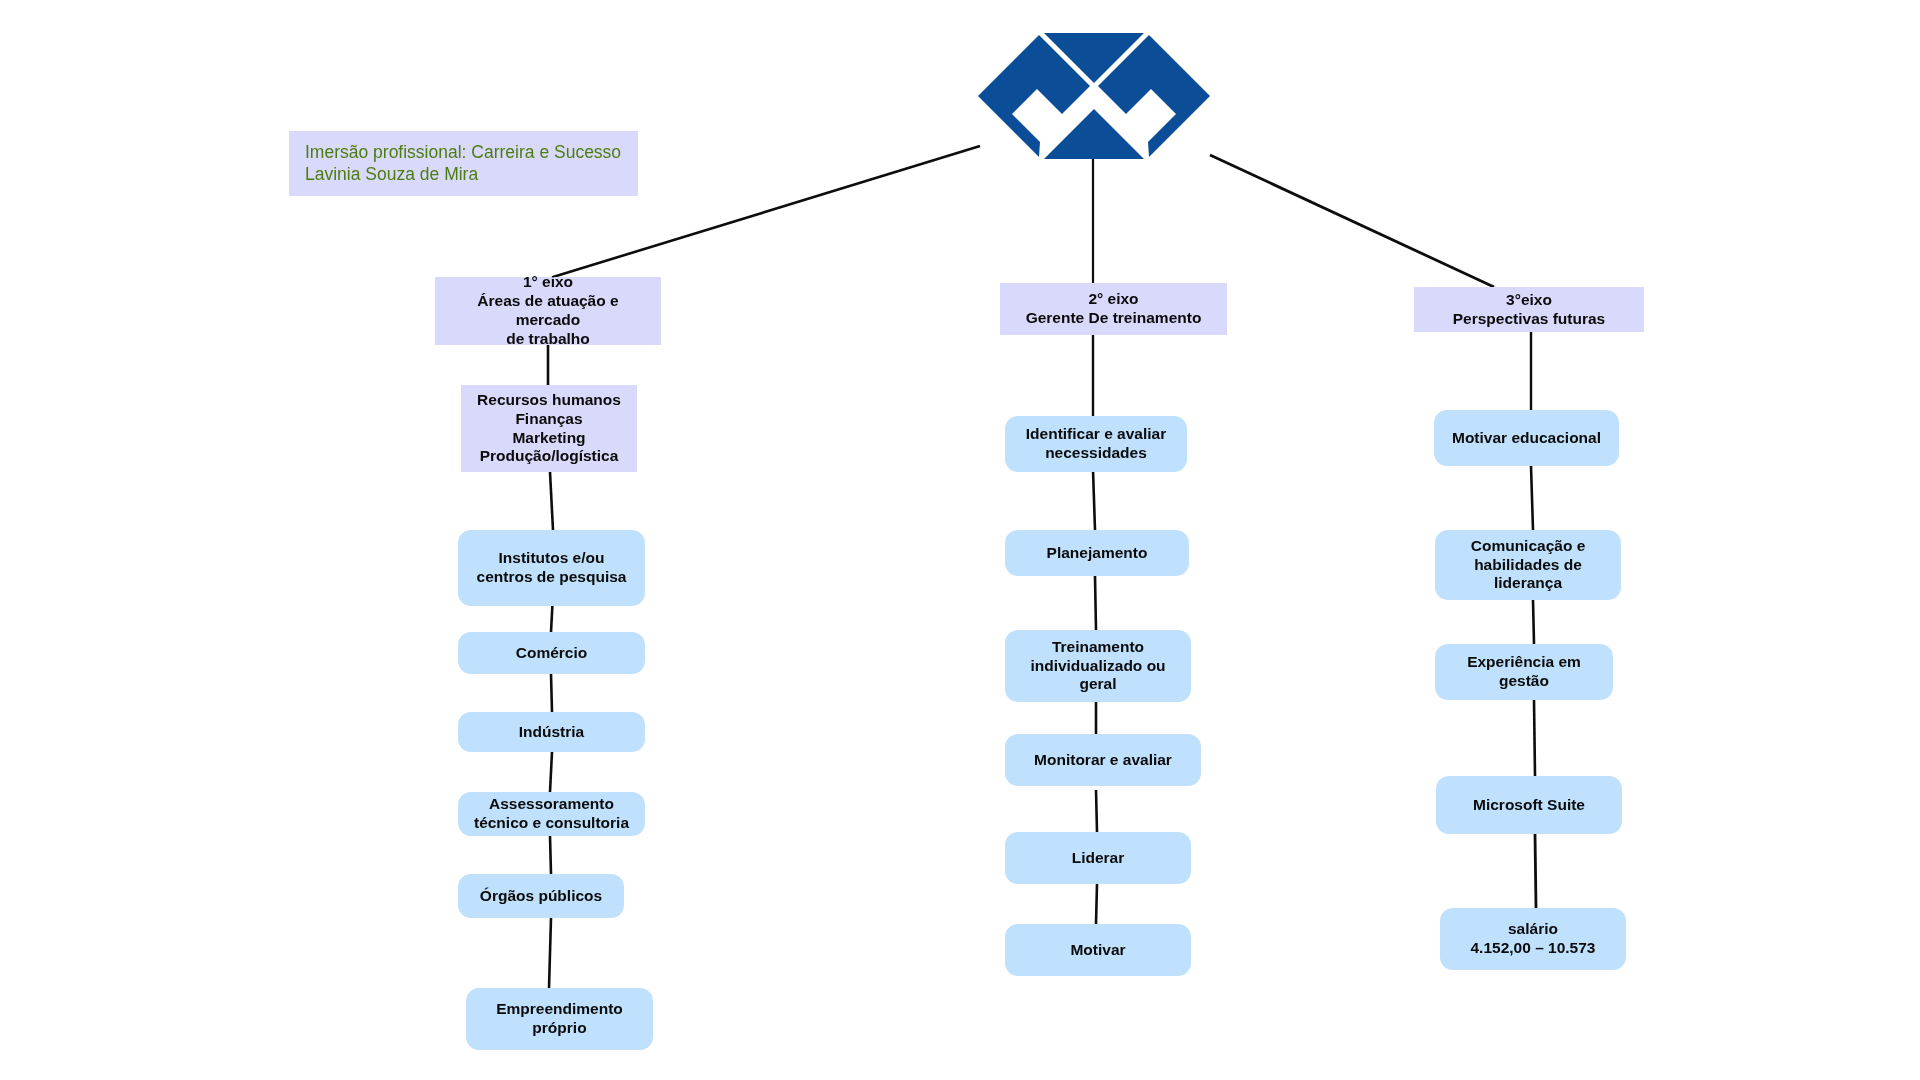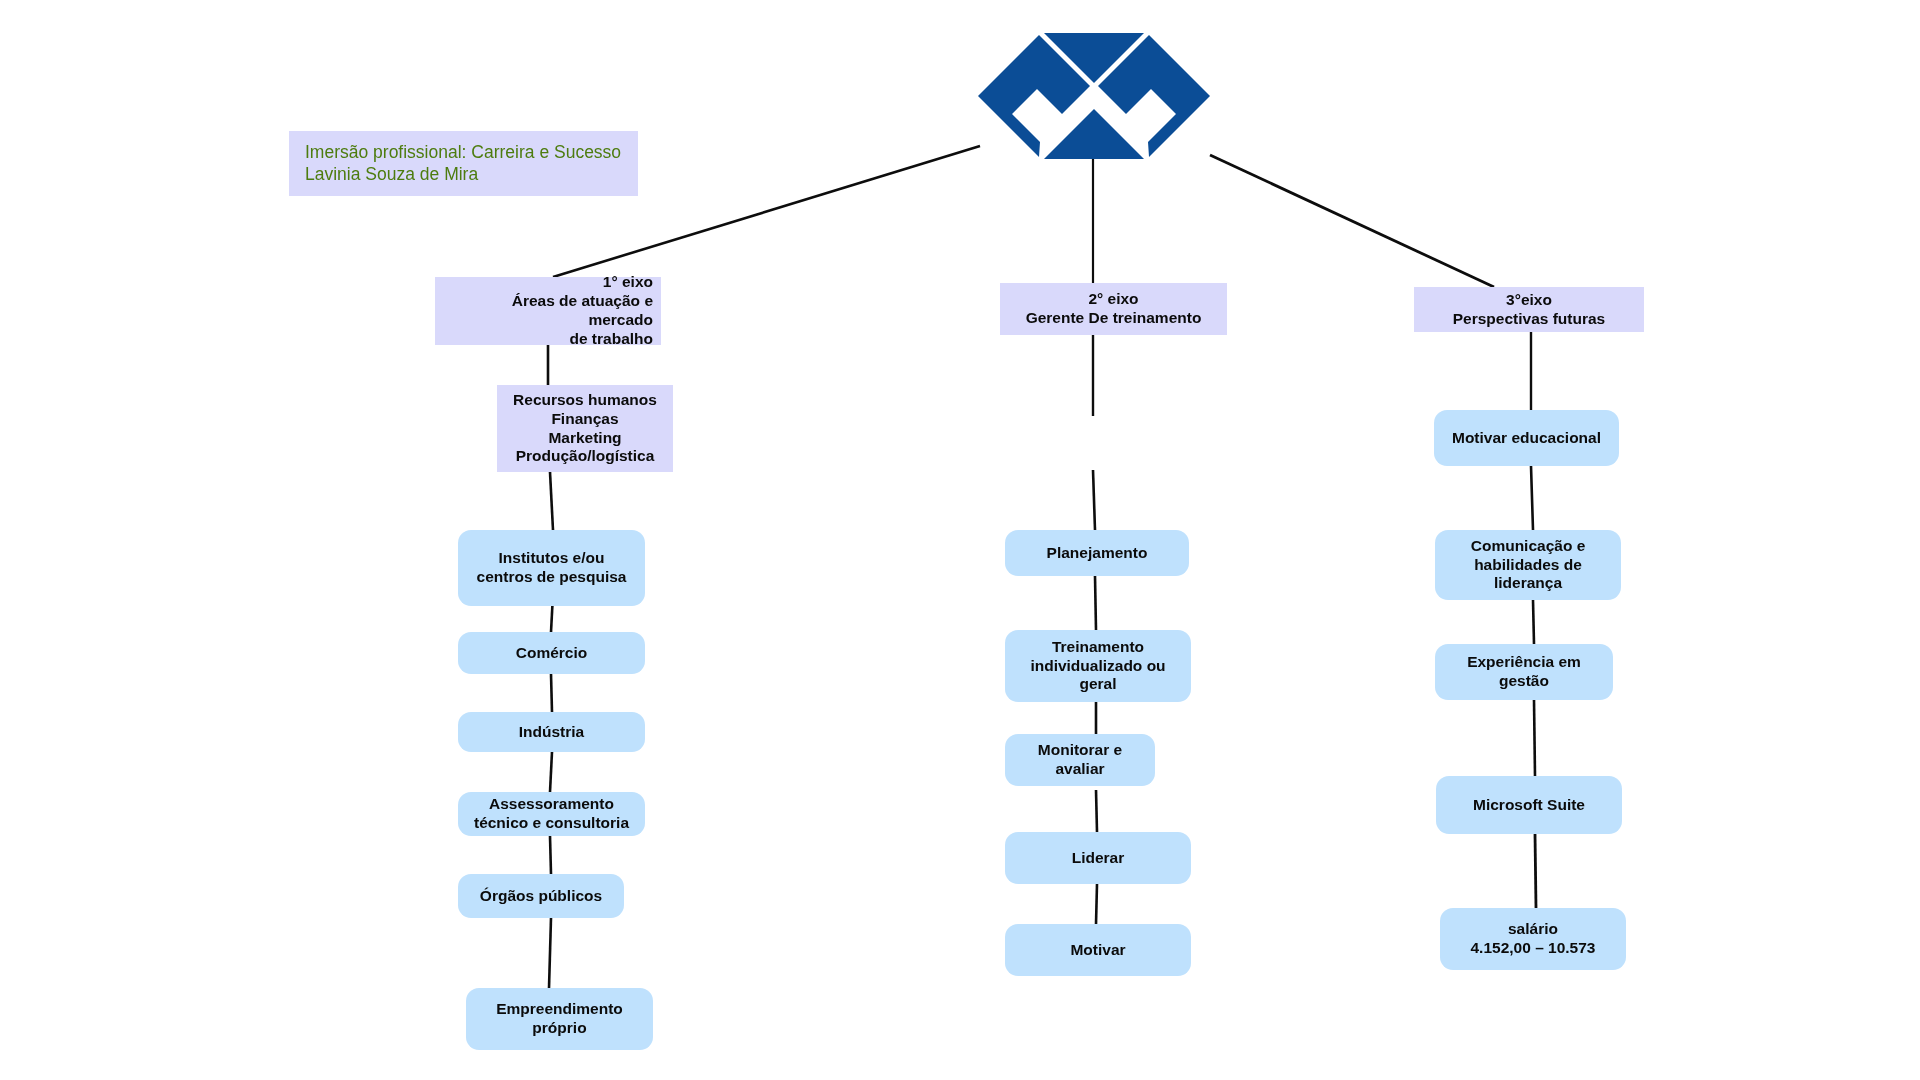--- a/index.html
+++ b/index.html
@@ -73,21 +73,20 @@
     font-size: 15.5px;
     padding: 6px 8px;
   }
 
   
   .sub-card {
     background: #d9d9fb;
     font-weight: 700;
     font-size: 15.5px;
     padding: 6px 8px;
-    margin-left: 36px;
   }
 
   
   .blue-card {
     background: #bfe1fd;
     border-radius: 13px;
     font-weight: 700;
     font-size: 15.5px;
     padding: 6px 10px;
   }
@@ -144,21 +143,21 @@
         <path d="M 116 76 L 166 126 L 66 126 Z"></path>
       </g>
     </svg>
   </div>
 
   <div class="node title-card" style="left:289px; top:131px; width:349px; height:65px;">
     <span class="txt">Imersão profissional: Carreira e Sucesso
 Lavinia Souza de Mira</span>
   </div>
 
-  <div class="node axis-card" style="left:435px; top:277px; width:226px; height:68px;text-align:right;">
+  <div class="node axis-card" style="left:435px; top:277px; width:226px; height:68px;">
     <span class="txt">1° eixo
 Áreas de atuação e mercado
 de trabalho</span>
   </div>
 
   <div class="node sub-card" style="left:461px; top:385px; width:176px; height:87px;">
     <span class="txt">Recursos humanos
 Finanças
 Marketing
 Produção/logística</span>
@@ -184,29 +183,33 @@
   <div class="node blue-card" style="left:458px; top:988px; width:187px; height:62px;margin-left:8px;">
     <span class="txt">Empreendimento
 próprio</span>
   </div>
 
   <div class="node axis-card" style="left:1000px; top:283px; width:227px; height:52px;">
     <span class="txt">2° eixo
 Gerente De treinamento</span>
   </div>
 
+  <div class="node blue-card" style="left:1005px; top:416px; width:182px; height:56px;">
+    <span class="txt">Identificar e avaliar
+necessidades</span>
+  </div>
   <div class="node blue-card" style="left:1005px; top:530px; width:184px; height:46px;">
     <span class="txt">Planejamento</span>
   </div>
   <div class="node blue-card" style="left:1005px; top:630px; width:186px; height:72px;">
     <span class="txt">Treinamento
 individualizado ou
 geral</span>
   </div>
-  <div class="node blue-card" style="left:1005px; top:734px; width:150px; height:52px;justify-content:flex-end;">
+  <div class="node blue-card" style="left:1005px; top:734px; width:196px; height:52px;">
     <span class="txt">Monitorar e avaliar</span>
   </div>
   <div class="node blue-card" style="left:1005px; top:832px; width:186px; height:52px;">
     <span class="txt">Liderar</span>
   </div>
   <div class="node blue-card" style="left:1005px; top:924px; width:186px; height:52px;">
     <span class="txt">Motivar</span>
   </div>
 
   <div class="node axis-card" style="left:1414px; top:287px; width:230px; height:45px;">

